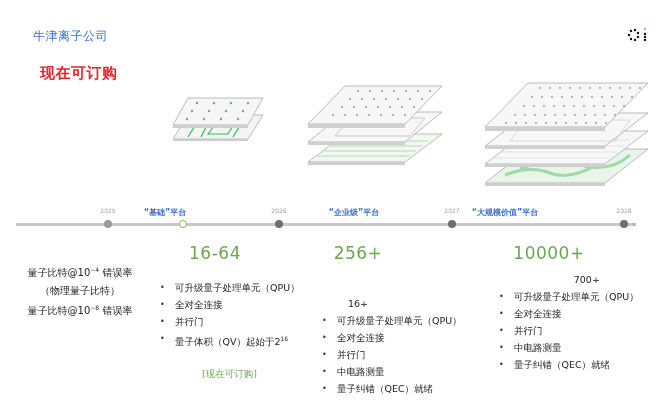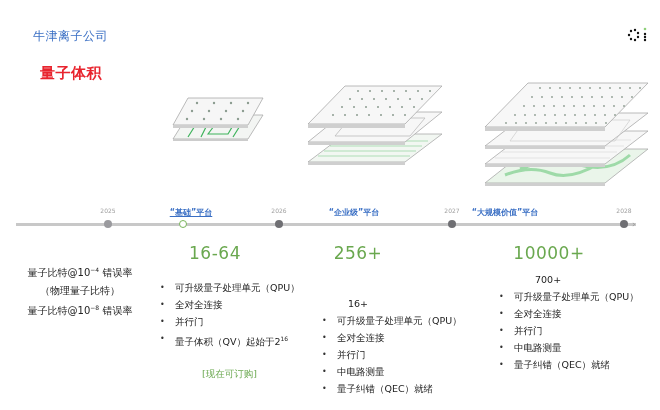--- a/index.html
+++ b/index.html
@@ -31,21 +31,21 @@
   .col ul { list-style: none; }
   .col li { position: relative; padding-left: 17px; line-height: 17px; white-space: nowrap; }
   .col li::before { content: "•"; position: absolute; left: 2px; font-size: 8px; color: #333; }
   .col li sup { font-size: 6px; }
   .order { color: #6aa84f; font-size: 9.5px; line-height: 16px; margin-top: 16px; }
 </style>
 </head>
 <body>
 
 <div class="title">牛津离子公司</div>
-<div class="subtitle">量子体积</div>
+<div class="subtitle">现在可订购</div>
 
 <svg class="logo" viewBox="0 0 24 20">
   <g fill="#111">
     <circle cx="4" cy="5" r="1.2"></circle>
       <circle cx="8" cy="4" r="1.2"></circle>
       <circle cx="11" cy="7" r="1.2"></circle>
     <circle cx="11" cy="11" r="1.2"></circle>
       <circle cx="8" cy="14" r="1.2"></circle>
       <circle cx="4" cy="13" r="1.2"></circle>
     <circle cx="2" cy="9" r="1.2"></circle>
@@ -202,21 +202,21 @@
 <div class="year" style="left:279px;">2026</div>
 <div class="year" style="left:452px;">2027</div>
 <div class="year" style="left:624px;">2028</div>
 
 <div class="tl-dot light" style="left:104px;"></div>
 <div class="tl-dot hollow" style="left:179px;"></div>
 <div class="tl-dot" style="left:275px;"></div>
 <div class="tl-dot" style="left:448px;"></div>
 <div class="tl-dot" style="left:620px;"></div>
 
-<div class="platform" style="left:191px;text-decoration:underline;">“基础”平台</div>
+<div class="platform" style="left:165px;">“基础”平台</div>
 <div class="platform" style="left:354px;">“企业级”平台</div>
 <div class="platform" style="left:505px;">“大规模价值”平台</div>
 
 <div class="big-num" style="left:191px;margin-left:24px;">16-64</div>
 <div class="big-num" style="left:358px;">256+</div>
 <div class="big-num" style="left:549px;">10000+</div>
 
 <div class="left-notes">
   <div>
     <span>量子比特@10</span><sup>−4</sup><span> 错误率</span>
@@ -243,21 +243,21 @@
     <li>可升级量子处理单元（QPU）</li>
     <li>全对全连接</li>
     <li>并行门</li>
     <li>中电路测量</li>
     <li>量子纠错（QEC）就绪</li>
   </ul>
   <div class="order" style="padding-left:38px;">[现在可订购]</div>
 </div>
 
 <div class="col" style="left:497px;top:274px;">
-  <div class="sub-count" style="padding-left:38px;">700+</div>
+  <div class="sub-count" style="padding-left:38px;text-align:center;">700+</div>
   <ul>
     <li>可升级量子处理单元（QPU）</li>
     <li>全对全连接</li>
     <li>并行门</li>
     <li>中电路测量</li>
     <li>量子纠错（QEC）就绪</li>
   </ul>
 </div>
 
 </body></html>

